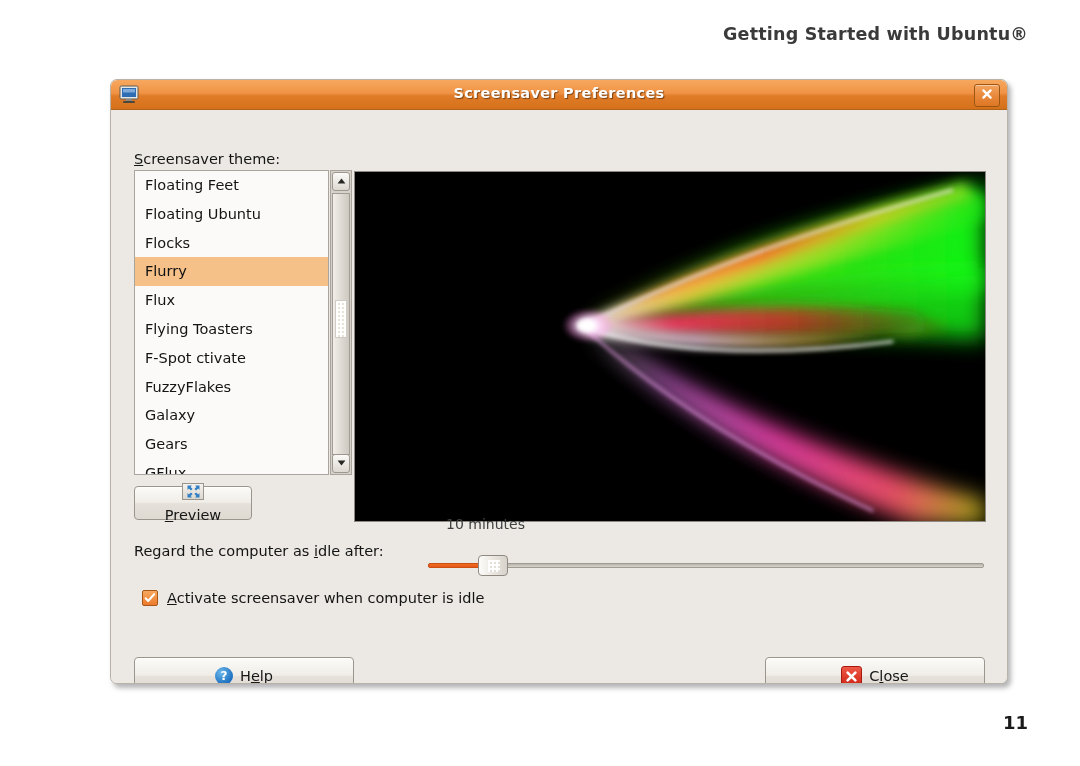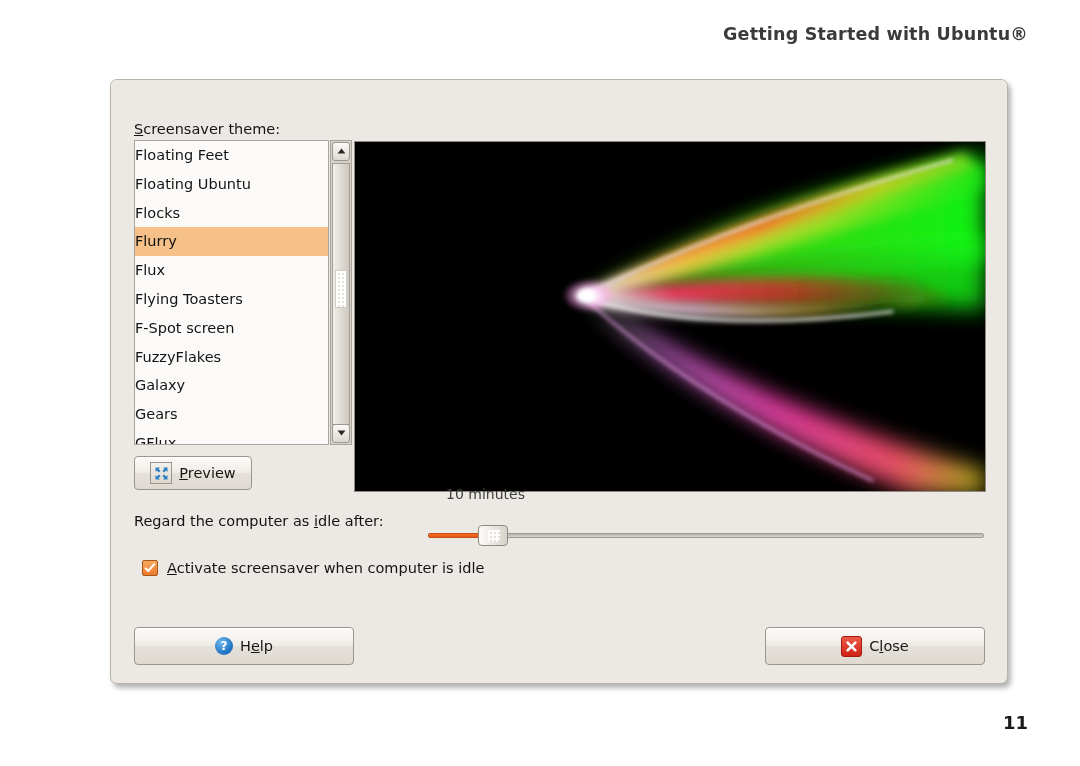--- a/index.html
+++ b/index.html
@@ -114,20 +114,21 @@
     height: 305px;
     background: #fbfaf8;
     border: 1px solid #a9a49c;
     box-sizing: border-box;
     overflow: hidden;
   }
   .list-inner { position: relative; }
   .list-item {
     height: 28.8px;
     line-height: 28.8px;
+    padding-left: 10px;
     font-size: 14.5px;
     color: #141414;
     white-space: nowrap;
     cursor: default;
   }
   .list-item.selected {
     background: #f6c089;
     color: #111111;
   }
 
@@ -198,20 +199,21 @@
     user-select: none;
   }
   .btn u { text-decoration: underline; }
 
   .preview-btn {
     position: absolute;
     left: 23px;
     top: 376px;
     width: 118px;
     height: 34px;
+    flex-direction: column;
   }
   .preview-icon {
     width: 20px; height: 20px;
     background: linear-gradient(to bottom,#f4f2ee,#dcd8d0);
     border: 1px solid #9b968d;
     display: flex; align-items: center; justify-content: center;
   }
 
   
   .preview-screen {
@@ -357,34 +359,51 @@
     flex: 0 0 auto;
   }
 </style>
 </head>
 <body>
 
 <div class="page-header">Getting Started with Ubuntu®</div>
 
 <div class="window">
 
+  <div class="titlebar">
+    <span class="titlebar-icon">
+      <svg width="20" height="19" viewBox="0 0 20 19">
+        <rect x="1" y="1" width="18" height="13" rx="1.5" fill="#e8e6e2" stroke="#5d5a55"></rect>
+        <rect x="3" y="3" width="14" height="9" fill="#2e6db4"></rect>
+        <rect x="4" y="4" width="12" height="3.5" fill="#7ea9d8"></rect>
+        <rect x="7" y="14" width="6" height="2" fill="#8c8880"></rect>
+        <rect x="4" y="16" width="12" height="2" rx="1" fill="#4a4741"></rect>
+      </svg>
+    </span>
+    <div class="titlebar-title">Screensaver Preferences</div>
+    <div class="titlebar-close">
+      <svg width="12" height="12" viewBox="0 0 12 12">
+        <path d="M2.4 2.4 L9.6 9.6 M9.6 2.4 L2.4 9.6" stroke="#ffffff" stroke-width="2.3" stroke-linecap="round"></path>
+      </svg>
+    </div>
+  </div>
 
   <div class="dialog-body">
 
     <div class="theme-label"><u>S</u><span>creensaver theme:</span></div>
 
     <div class="list-wrap">
       <div class="list-inner" id="theme-list">
           <div class="list-item">Floating Feet</div>
           <div class="list-item">Floating Ubuntu</div>
           <div class="list-item">Flocks</div>
           <div class="list-item selected">Flurry</div>
           <div class="list-item">Flux</div>
           <div class="list-item">Flying Toasters</div>
-          <div class="list-item">F-Spot screen</div>
+          <div class="list-item">F-Spot ctivate</div>
           <div class="list-item">FuzzyFlakes</div>
           <div class="list-item">Galaxy</div>
           <div class="list-item">Gears</div>
           <div class="list-item">GFlux</div>
         </div>
     </div>
 
     <div class="scrollbar">
       <div class="sb-btn up">
         <svg width="9" height="6" viewBox="0 0 9 6">

